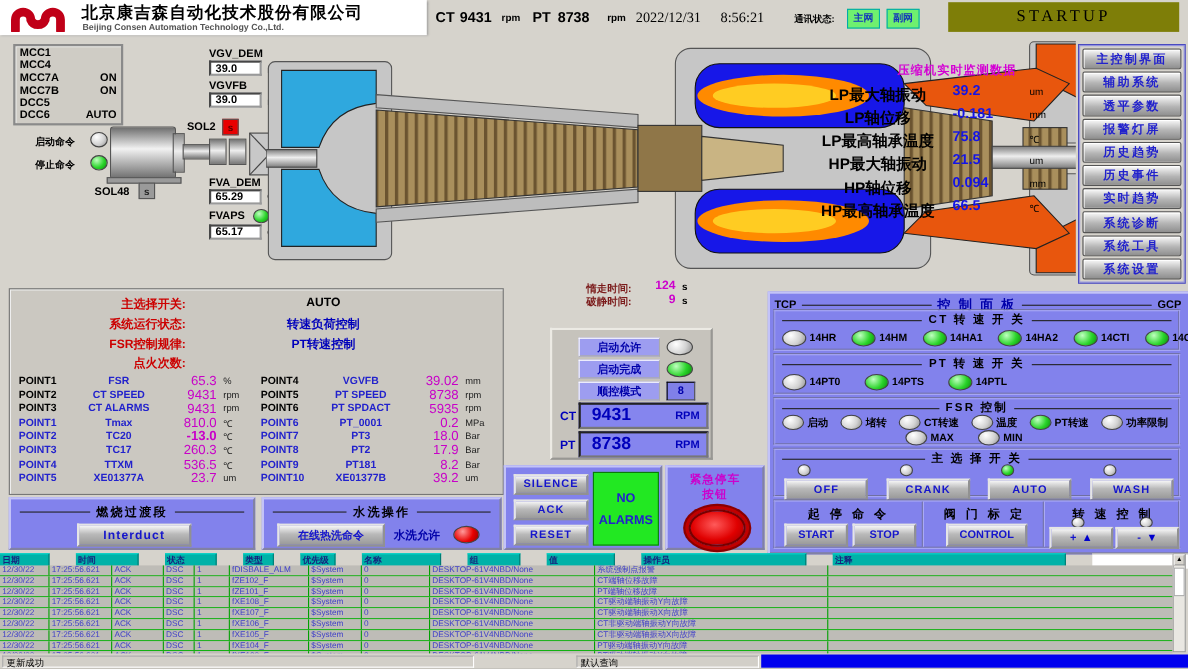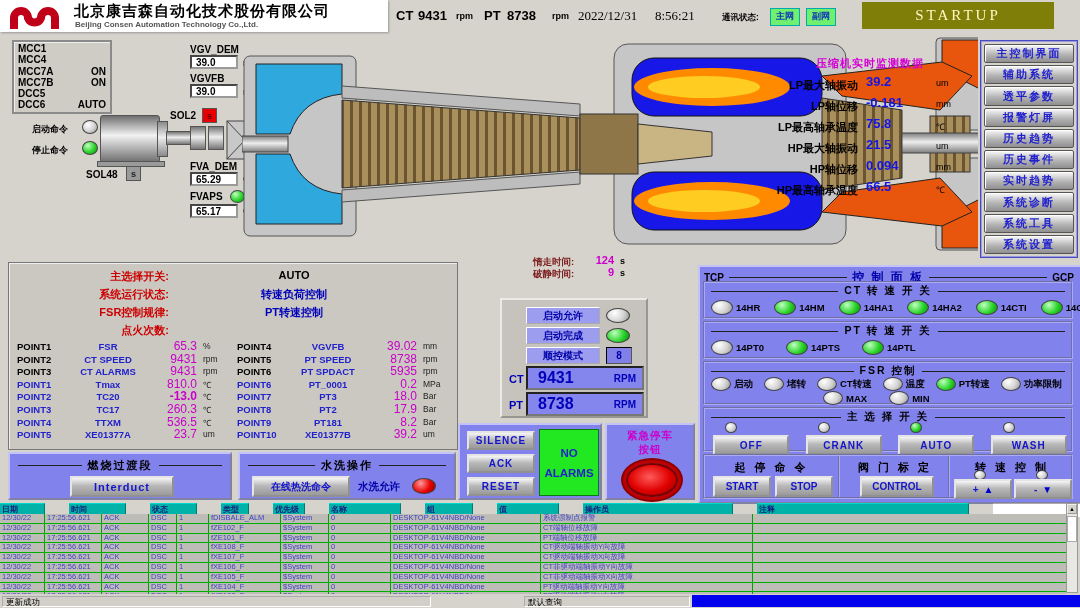--- a/index.html
+++ b/index.html
@@ -8,21 +8,21 @@
   .abs{position:absolute;}
   
   .hdr-white{left:0;top:0;width:388px;height:32px;background:#fff;box-shadow:1px 1px 2px #999;}
   .co-cn{left:74px;top:2px;font-size:15px;font-weight:bold;letter-spacing:1px;}
   .co-en{left:75px;top:20px;font-size:8px;color:#555;font-weight:bold;}
   .hdr-big{font-size:13px;font-weight:bold;}
   .hdr-rpm{font-size:9px;font-weight:bold;}
   .hdr-time{font-family:"Liberation Serif",serif;font-size:13px;}
   .netbadge{background:#6FF06F;border:1px solid #00AAAA;color:#1133BB;font-weight:bold;
             font-size:9px;padding:1px 5px 2px 5px;}
-  .startup{left:862px;top:2px;width:192px;height:27px;background:#7E7E08;color:#fef9c3;
+  .startup{left:862px;top:2px;width:210px;height:27px;background:#7E7E08;color:#000000;
            font-family:"Liberation Serif",serif;font-size:15px;letter-spacing:3px;
            display:flex;align-items:center;justify-content:center;}
   
   .led{border-radius:50%;border:1px solid #444;}
   .led-on{background:radial-gradient(circle at 35% 30%,#bfffbf,#2ad42a 55%,#0a8a0a);}
   .led-off{background:radial-gradient(circle at 35% 30%,#ffffff,#d2d2d2 55%,#8f8f8f);}
   .led-red{background:radial-gradient(circle at 35% 30%,#ff9a9a,#e80000 55%,#8f0000);}
   .btn{background:linear-gradient(#f6f6f6,#b9b9b9 45%,#9a9a9a);border:2px outset #e5e5e5;
        color:#1515CC;font-weight:bold;display:flex;align-items:center;justify-content:center;
        cursor:default;}
@@ -44,21 +44,21 @@
   .solbox{width:13px;height:13px;border:1px solid #555;font-size:9px;font-weight:bold;
           display:flex;align-items:center;justify-content:center;}
   .valuebox{background:#fff;border:2px inset #9a9a9a;font-weight:bold;font-size:10px;
             display:flex;align-items:center;padding-left:4px;box-sizing:border-box;}
   .vlabel{font-weight:bold;font-size:10px;}
   .vunit{font-size:9px;}
   
   #monitor-title{left:770px;top:56px;width:200px;text-align:center;color:#D400D4;
                  font-weight:bold;font-size:11px;letter-spacing:1px;}
   .mon-row{position:absolute;left:748px;width:250px;height:21px;}
-  .mon-lab{position:absolute;right:140px;top:4px;font-size:11px;font-weight:bold;width:120px;text-align:right;}
+  .mon-lab{position:absolute;right:140px;top:4px;font-size:14px;font-weight:bold;width:120px;text-align:center;}
   .mon-val{position:absolute;left:118px;top:0;color:#1414E6;font-weight:bold;font-size:13px;}
   .mon-unit{position:absolute;left:188px;top:4px;font-size:9px;}
   
   #sidebar{left:980px;top:40px;width:98px;height:218px;border:1px solid #4A4AC0;
            box-shadow:inset 0 0 0 1px #9a9ae0;padding:3px;box-sizing:border-box;
            display:flex;flex-direction:column;gap:2px;}
   .side-btn{flex:1;background:linear-gradient(#fafafa,#b5b5b5 55%,#8f8f8f);border:1px solid #555;
             border-radius:2px;box-shadow:inset 1px 1px 0 #fff;color:#2222CC;font-weight:bold;
             font-size:11px;letter-spacing:2px;display:flex;align-items:center;justify-content:center;}
   

